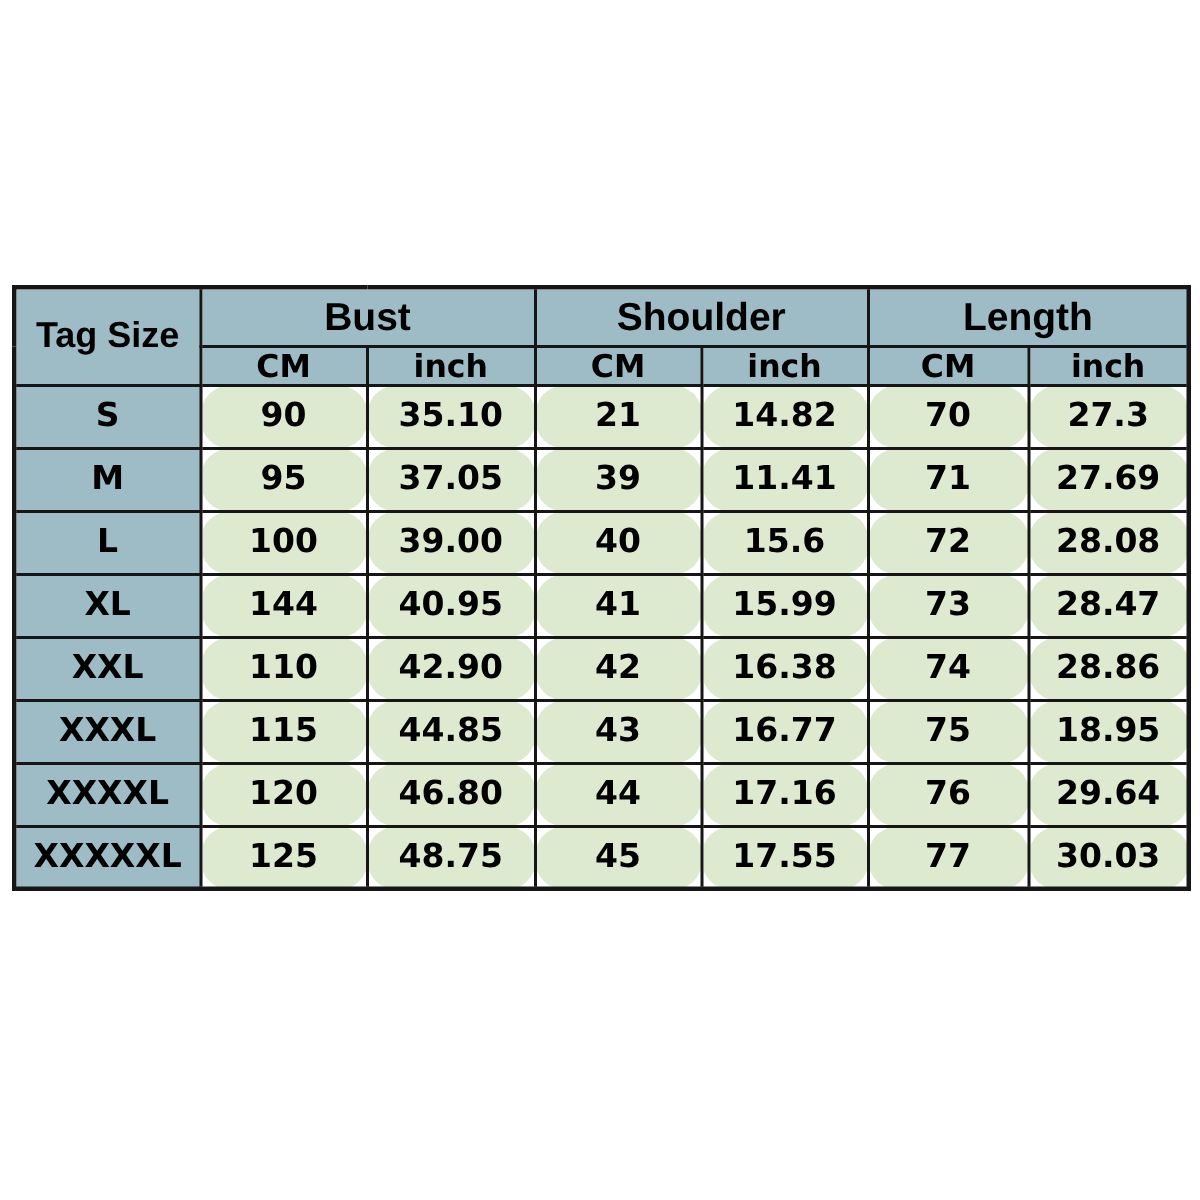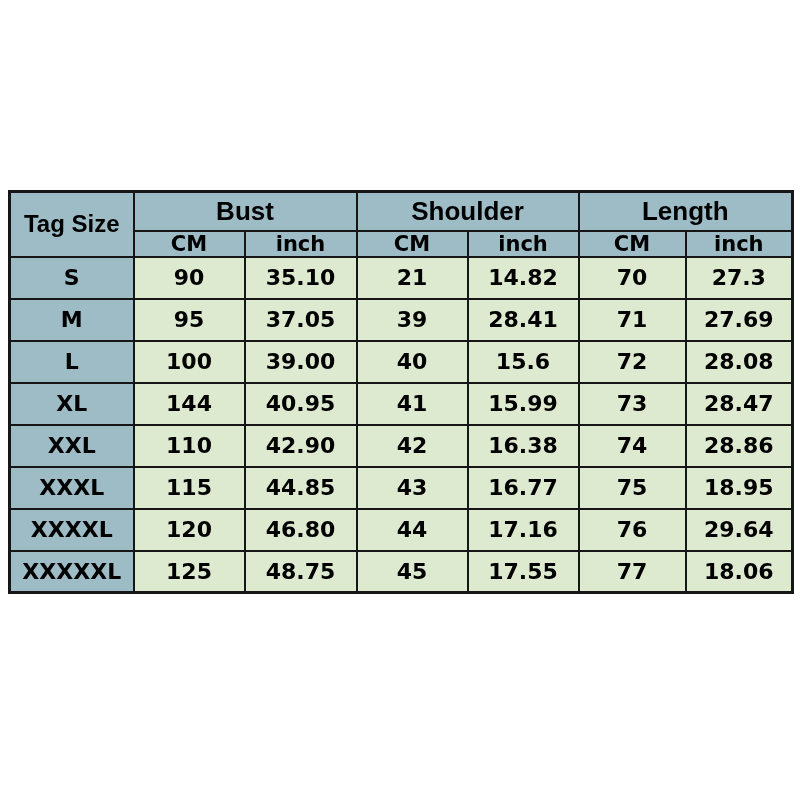--- a/index.html
+++ b/index.html
@@ -49,20 +49,21 @@
     background: var(--header-bg, #9dbcc6);
     font: 700 21px "DejaVu Sans", sans-serif;
   }
   td.size {
     background: var(--header-bg, #9dbcc6);
     font: 700 22px "DejaVu Sans", sans-serif;
   }
   td.val {
     background: var(--row-bg, #deead0);
     font: 700 22px "DejaVu Sans", sans-serif;
+    border-radius: 19px;
   }
 </style>
 </head>
 <body>
 
 <div class="stage">
   <table class="size-chart">
     <colgroup>
       <col style="width:124px">
       <col style="width:111px">
@@ -98,21 +99,21 @@
       <td class="val">14.82</td>
       <td class="val">70</td>
       <td class="val">27.3</td>
     </tr>
 
     <tr class="data-row">
       <td class="size">M</td>
       <td class="val">95</td>
       <td class="val">37.05</td>
       <td class="val">39</td>
-      <td class="val">28.41</td>
+      <td class="val">11.41</td>
       <td class="val">71</td>
       <td class="val">27.69</td>
     </tr>
 
     <tr class="data-row">
       <td class="size">L</td>
       <td class="val">100</td>
       <td class="val">39.00</td>
       <td class="val">40</td>
       <td class="val">15.6</td>
@@ -160,17 +161,17 @@
       <td class="val">29.64</td>
     </tr>
 
     <tr class="data-row">
       <td class="size">XXXXXL</td>
       <td class="val">125</td>
       <td class="val">48.75</td>
       <td class="val">45</td>
       <td class="val">17.55</td>
       <td class="val">77</td>
-      <td class="val">18.06</td>
+      <td class="val">30.03</td>
     </tr>
   </tbody>
     </table>
 </div>
 
 </body></html>

